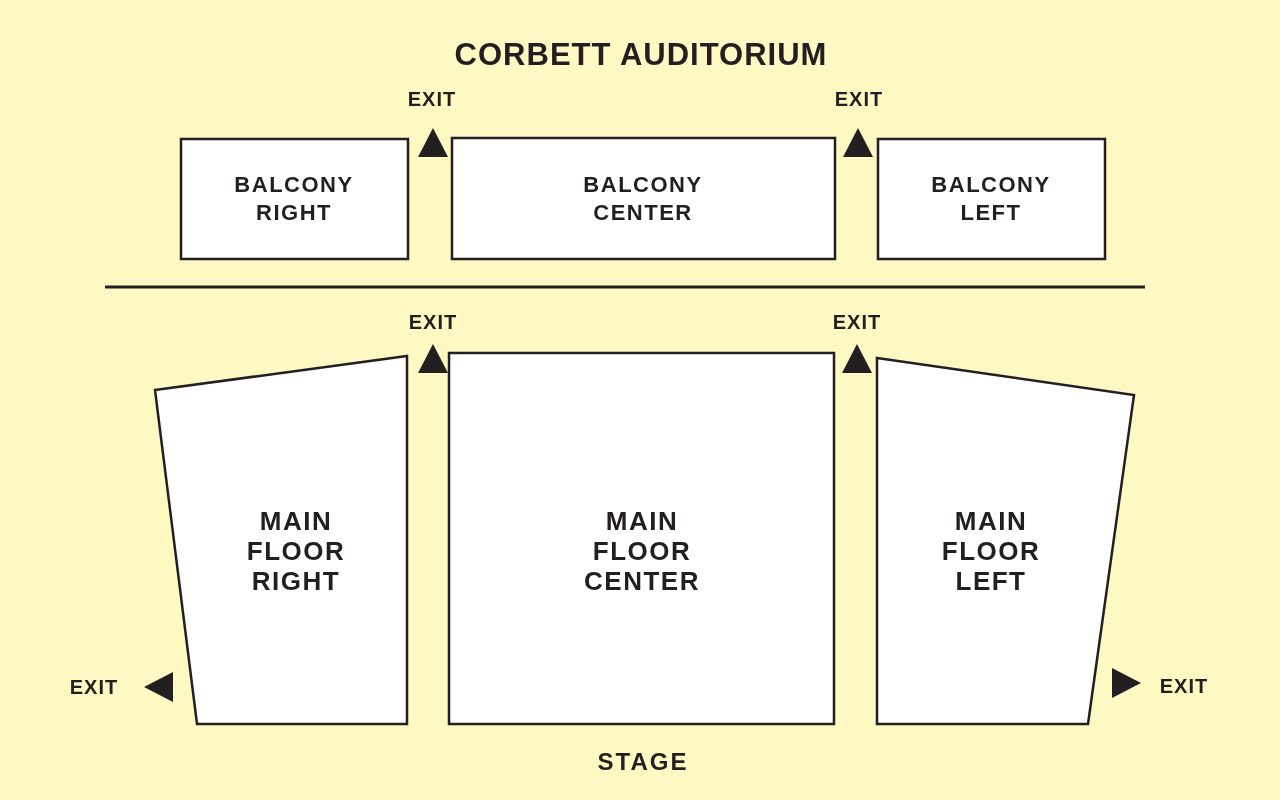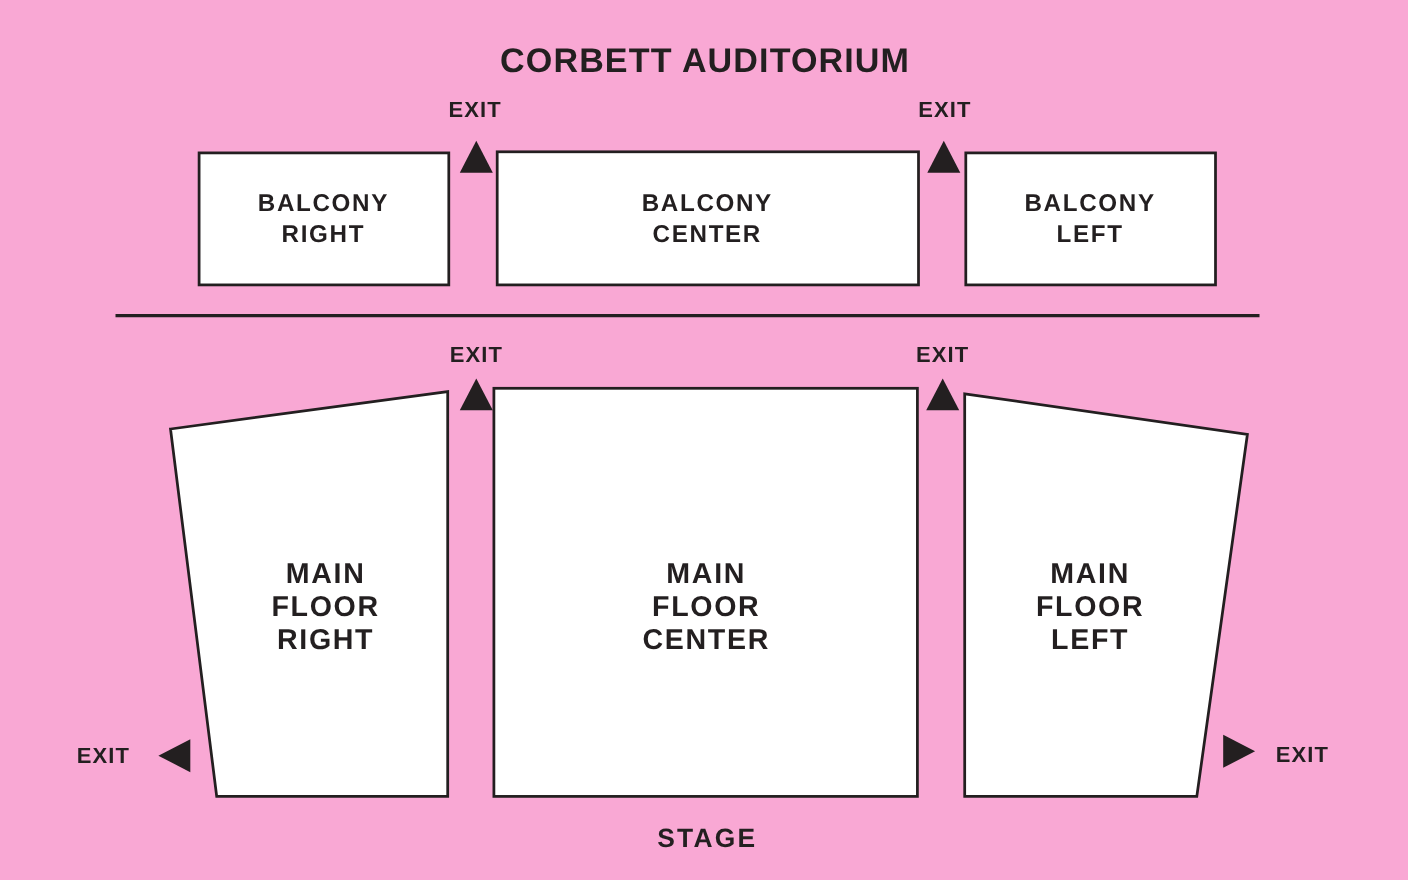--- a/index.html
+++ b/index.html
@@ -4,21 +4,21 @@
 <style>
   html, body {
     margin: 0;
     padding: 0;
     background: #ffffff;
   }
   .canvas {
     position: relative;
     width: 1280px;
     height: 800px;
-    background: #f9a8d4;
+    background: #fef9c3;
     overflow: hidden;
     text-decoration: underline;
   }
   svg text {
     fill: #231f20;
     font-family: "Liberation Sans", sans-serif;
     font-weight: bold;
     text-anchor: middle;
   }
   .title-text   { font-size: 31px; letter-spacing: 1px; }

